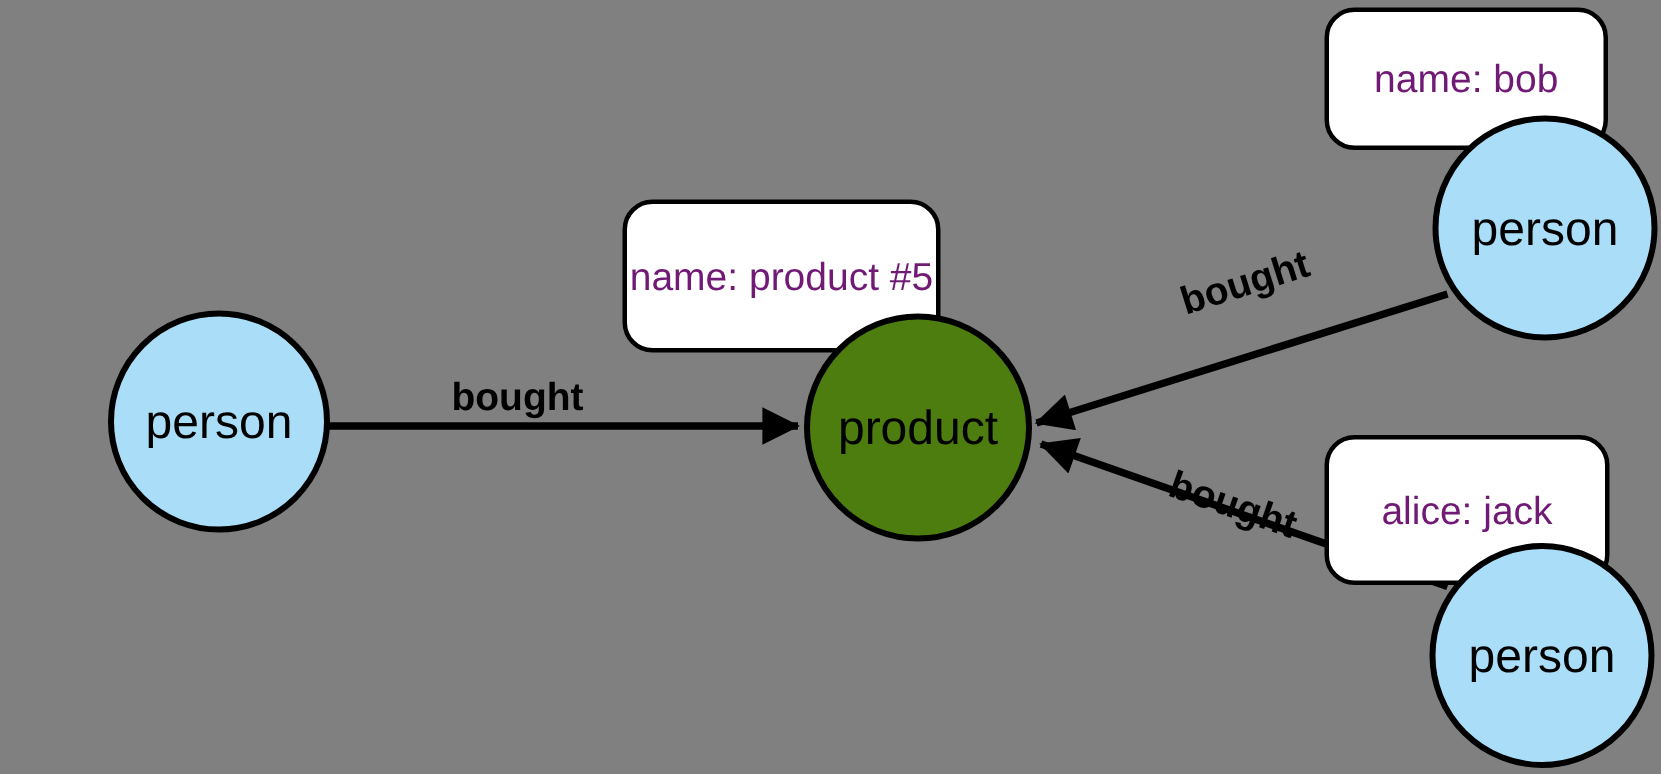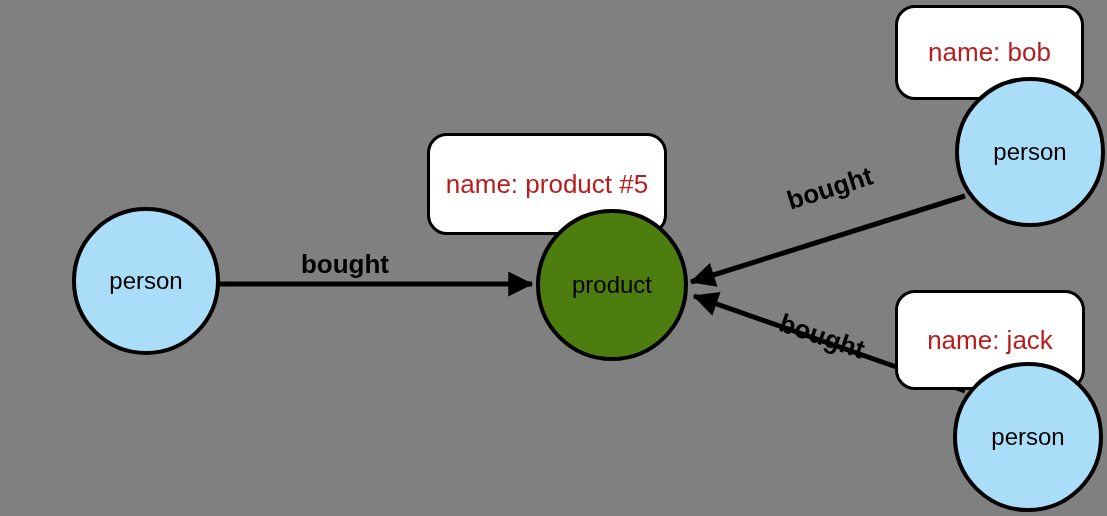--- a/index.html
+++ b/index.html
@@ -26,52 +26,51 @@
   .prop-box {
     position: absolute;
     background: #ffffff;
     border: 3px solid #000000;
     border-radius: 20px;
     box-sizing: border-box;
     display: flex;
     align-items: center;
     justify-content: center;
     font-size: 26px;
-    color: #b91c1c;
+    color: #701a75;
     z-index: 2;
     white-space: nowrap;
-    margin-left: 12px;
   }
   .node {
     position: absolute;
     border: 4px solid #000000;
     border-radius: 50%;
     box-sizing: border-box;
     display: flex;
     align-items: center;
     justify-content: center;
-    font-size: 24px;
+    font-size: 32px;
     color: #000000;
     z-index: 3;
   }
   .node.person { background: #aaddf7; }
   .node.product { background: #4d7c0f; }
   .edge-label {
     position: absolute;
     font-weight: bold;
     font-size: 26px;
     color: #000000;
     width: 120px;
     text-align: center;
     z-index: 2;
     white-space: nowrap;
   }
   
   #box-alice   { left: 2px;   top: 139px; width: 188px; height: 96px;  }
-  #box-product { left: 415px; top: 133px; width: 240px; height: 102px; }
+  #box-product { left: 415px; top: 133px; width: 212px; height: 102px; }
   #box-bob     { left: 883px; top: 5px;   width: 189px; height: 95px;  }
   #box-jack    { left: 883px; top: 290px; width: 190px; height: 100px; }
   
   #node-alice   { left: 72px;  top: 207px; width: 148px; height: 148px; }
   #node-product { left: 536px; top: 209px; width: 152px; height: 152px; }
   #node-bob     { left: 955px; top: 77px;  width: 150px; height: 150px; }
   #node-jack    { left: 953px; top: 362px; width: 150px; height: 150px; }
   
   #label-alice-product { left: 285px; top: 249px; }
   #label-bob-product   { left: 770px; top: 173px; transform: rotate(-17.5deg); }
@@ -93,21 +92,21 @@
     <line x1="965" y1="391" x2="694" y2="296" stroke="#000000" stroke-width="5" marker-end="url(#arrowhead)"></line>
   </svg>
 
   <div class="prop-box" id="box-product">
     <span>name: product #5</span>
   </div>
   <div class="prop-box" id="box-bob">
     <span>name: bob</span>
   </div>
   <div class="prop-box" id="box-jack">
-    <span>name: jack</span>
+    <span>alice: jack</span>
   </div>
 
   <div class="node person" id="node-alice">
     <span>person</span>
   </div>
   <div class="node product" id="node-product">
     <span>product</span>
   </div>
   <div class="node person" id="node-bob">
     <span>person</span>

